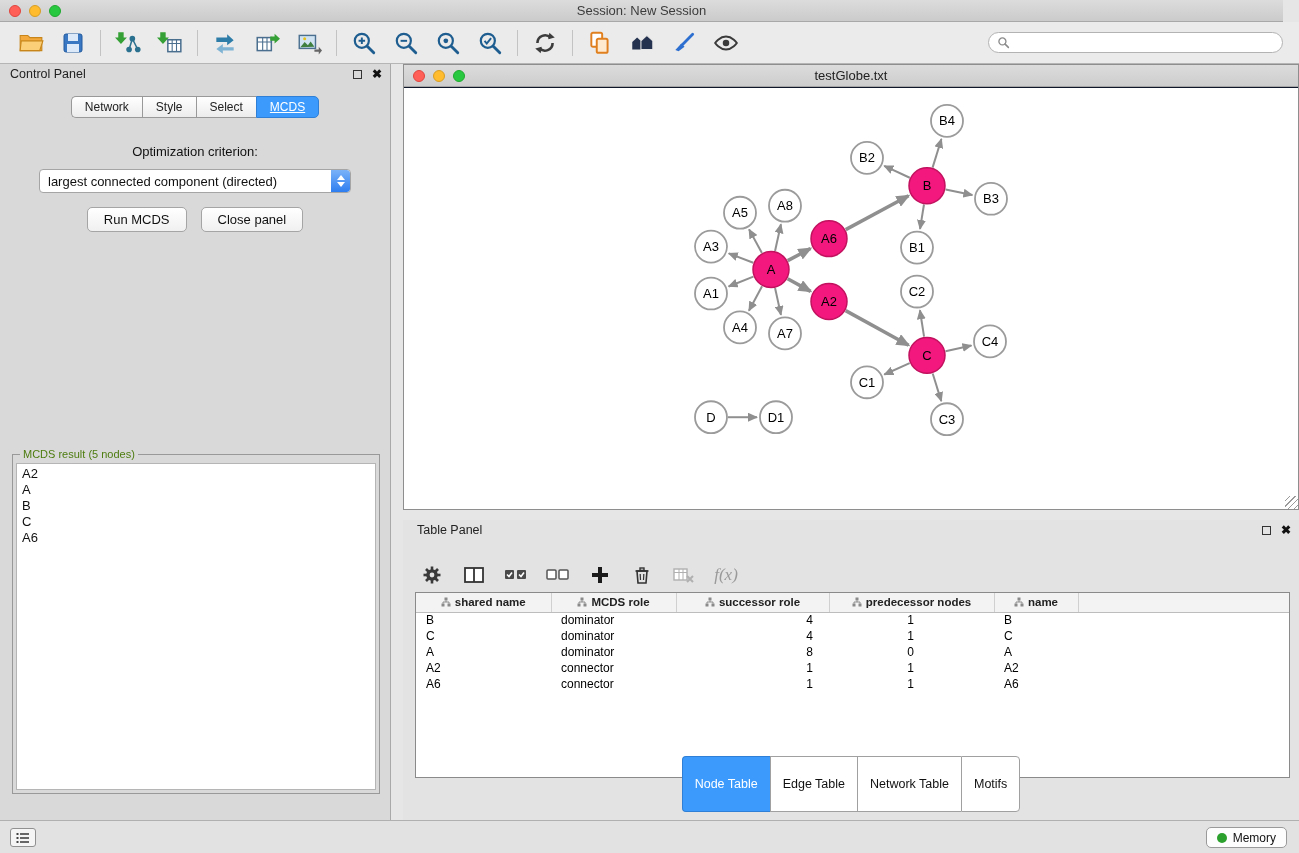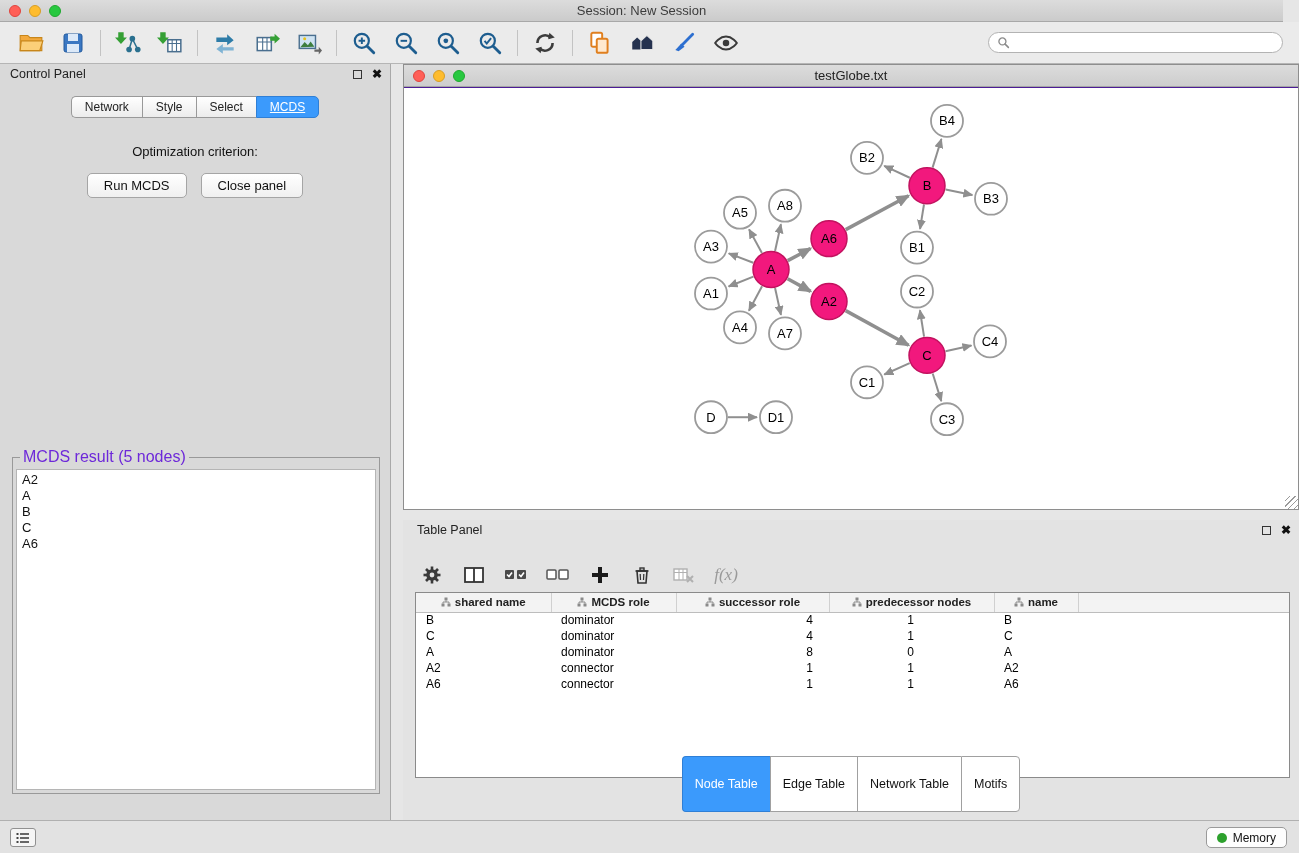--- a/index.html
+++ b/index.html
@@ -48,27 +48,27 @@
     border-radius:4px;display:flex;align-items:center;padding-left:8px;font-size:13px;color:#111;overflow:hidden;}
   .stepper{margin-left:auto;width:19px;height:100%;background:linear-gradient(#7ab2f8,#2e7ef0);
     display:flex;flex-direction:column;align-items:center;justify-content:center;gap:2px;border-radius:0 3px 3px 0;}
   .tri-up{width:0;height:0;border-left:4px solid transparent;border-right:4px solid transparent;border-bottom:5px solid #fff;}
   .tri-down{width:0;height:0;border-left:4px solid transparent;border-right:4px solid transparent;border-top:5px solid #fff;}
   .btn-row{display:flex;justify-content:center;gap:14px;margin-top:14px;}
   .pbtn{padding:4px 16px;background:linear-gradient(#fff,#f0f0f0);border:1px solid #a5a5a5;
     border-radius:5px;font-size:13px;color:#111;}
   .mcds-fieldset{position:absolute;left:12px;top:384px;width:368px;height:346px;
     border:1px solid #999;padding:3px;margin:0;}
-  .mcds-fieldset legend{font-size:16px;color:#6d28d9;padding:0 3px;margin-left:4px;margin-top:48px;}
+  .mcds-fieldset legend{font-size:11px;color:#4d7c0f;padding:0 3px;margin-left:4px;margin-top:48px;}
   .result-box{width:100%;height:100%;background:#fff;border:1px solid #b5b5b5;overflow:auto;padding:2px 5px;}
   .result-item{font-size:13px;line-height:16px;color:#111;}
 
   
   .net-window{position:absolute;left:403px;top:64px;width:896px;height:446px;
-    border:1px solid #8e8e8e;background:#4c1d95;}
+    border:1px solid #8e8e8e;background:#0f172a;}
   .net-titlebar{height:22px;background:linear-gradient(#dcdcdc,#cdcdcd);border-bottom:1px solid #a5a5a5;position:relative;}
   .net-titlebar .title{line-height:22px;text-align:center;font-size:13px;color:#222;}
   .net-canvas{position:absolute;left:0;top:23px;right:0;bottom:0;background:#fff;}
   .net-canvas svg{width:100%;height:100%;display:block;}
   .resize-grip{position:absolute;right:0;bottom:0;width:13px;height:13px;
     background:repeating-linear-gradient(135deg,transparent 0 3px,#9a9a9a 3px 4px);}
 
   
   .table-panel{position:absolute;left:403px;top:520px;width:896px;height:300px;background:#e3e3e3;}
   .tp-header{height:24px;position:relative;}
@@ -247,20 +247,27 @@
         <span class="close-btn">✖</span>
       </span>
     </div>
     <div class="cp-tabs">
         <div class="cp-tab">Network</div>
         <div class="cp-tab">Style</div>
         <div class="cp-tab">Select</div>
         <div class="cp-tab selected">MCDS</div>
       </div>
     <div class="opt-label">Optimization criterion:</div>
+    <div class="dropdown">
+      <span>largest connected component (directed)</span>
+      <span class="stepper">
+          <span class="tri-up"></span>
+          <span class="tri-down"></span>
+        </span>
+    </div>
     <div class="btn-row">
       <button class="pbtn">Run MCDS</button>
       <button class="pbtn">Close panel</button>
     </div>
     <fieldset class="mcds-fieldset">
       <legend>MCDS result (5 nodes)</legend>
       <div class="result-box">
           <div class="result-item">A2</div>
           <div class="result-item">A</div>
           <div class="result-item">B</div>

